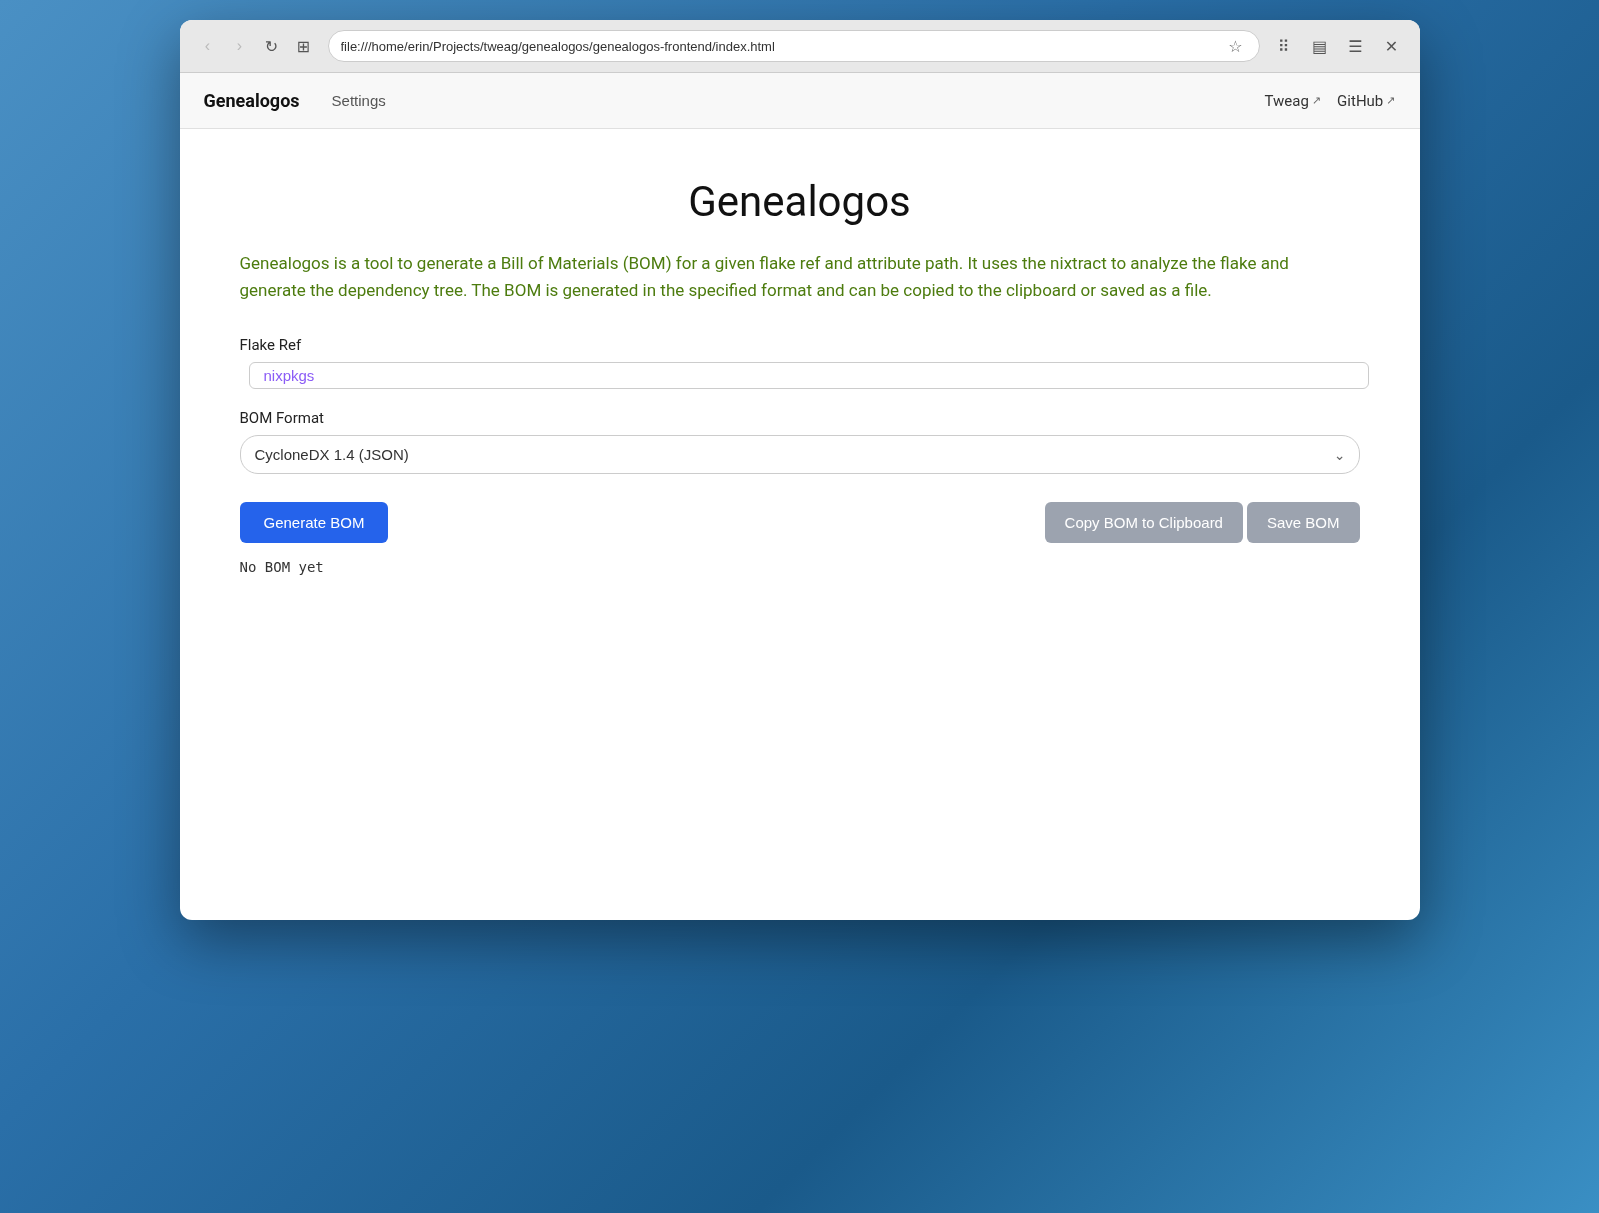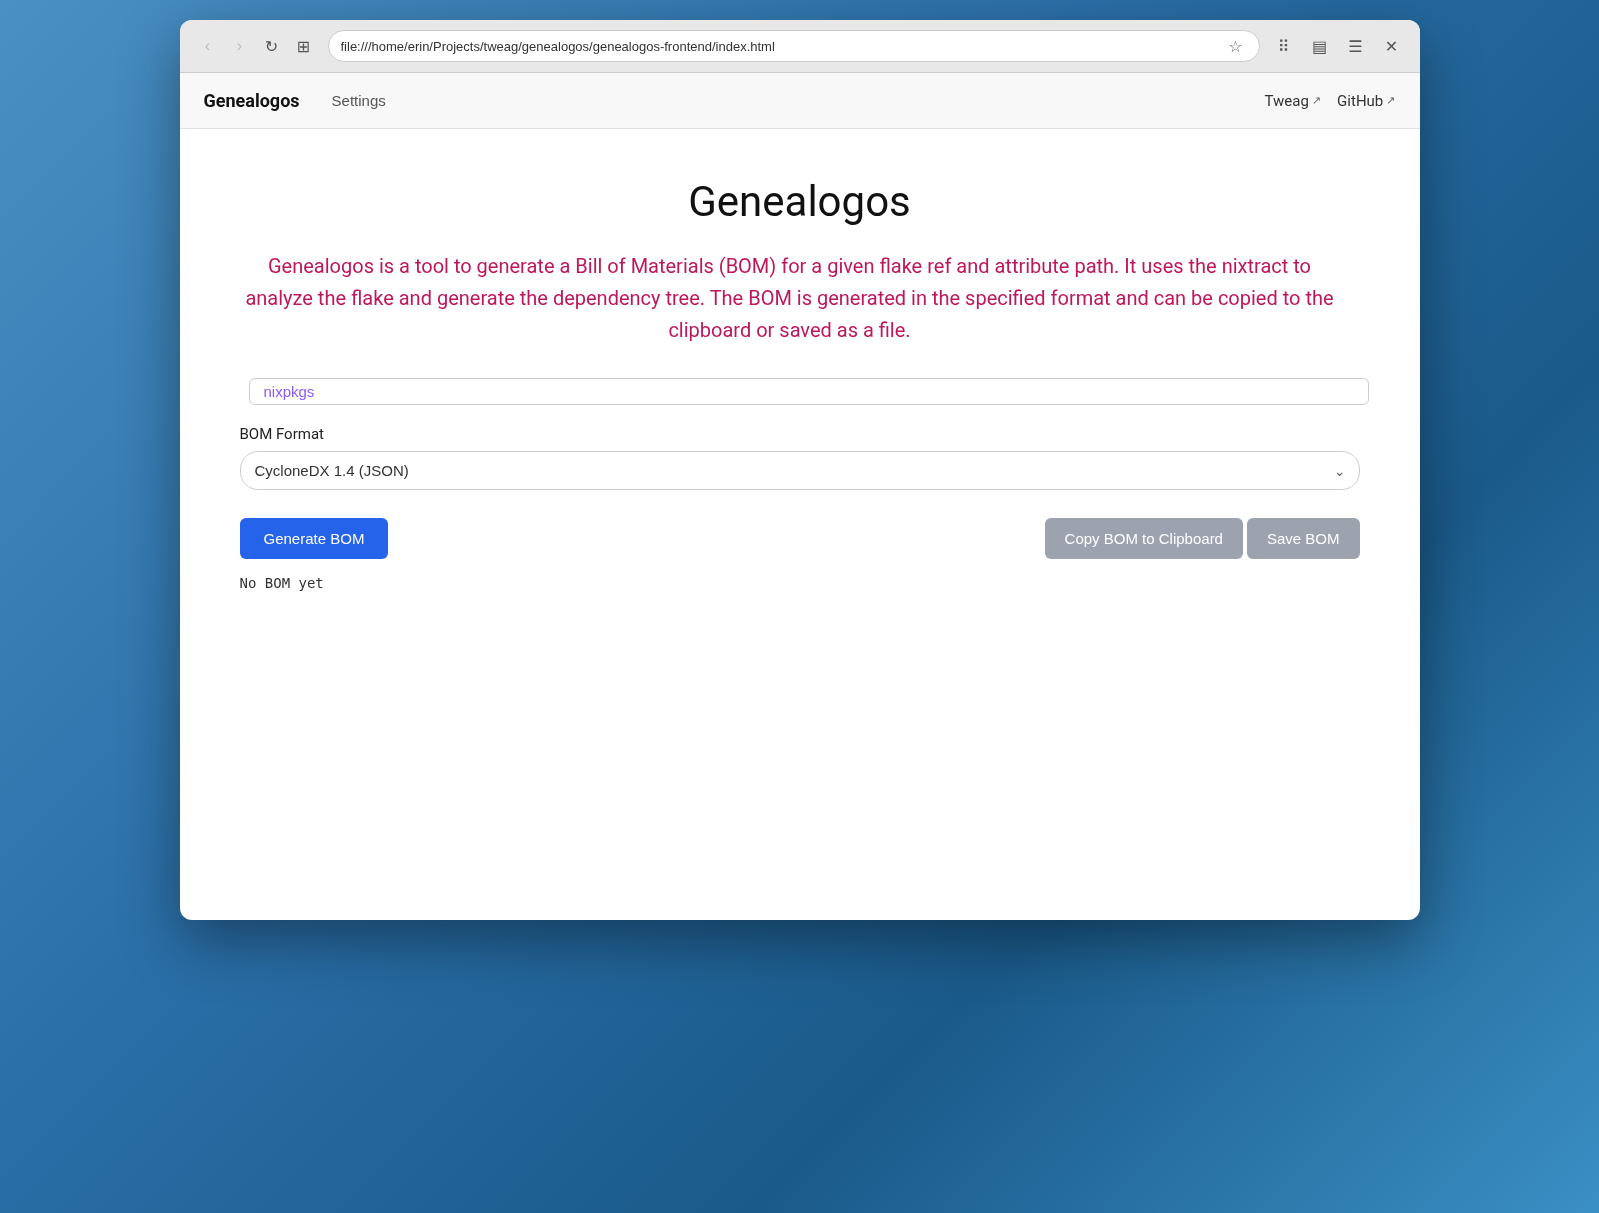--- a/index.html
+++ b/index.html
@@ -163,26 +163,25 @@
 
     .page-title {
       text-align: center;
       font-size: 42px;
       font-weight: 400;
       color: #111;
       margin-bottom: 24px;
     }
 
     .page-description {
-      font-size: 20px;
-      color: #be185d;
+      font-size: 17px;
+      color: #4d7c0f;
       line-height: 1.6;
       margin-bottom: 32px;
       max-width: 1100px;
-      text-align: center;
     }
 
     .form-section {
       margin-bottom: 20px;
     }
 
     .form-label {
       display: block;
       font-size: 15px;
       color: #222;
@@ -312,20 +311,21 @@
     </div>
   </div>
 
   <div class="main-content">
 
     <h1 class="page-title">Genealogos</h1>
 
     <p class="page-description">Genealogos is a tool to generate a Bill of Materials (BOM) for a given flake ref and attribute path. It uses the nixtract to analyze the flake and generate the dependency tree. The BOM is generated in the specified format and can be copied to the clipboard or saved as a file.</p>
 
     <div class="form-section">
+      <label class="form-label">Flake Ref</label>
       <input class="form-input" type="text" value="nixpkgs" style="">
     </div>
 
 
     <div class="form-section">
       <label class="form-label">BOM Format</label>
       <div class="form-select-wrapper">
         <select class="form-select">
           <option>CycloneDX 1.4 (JSON)</option>
           <option>CycloneDX 1.4 (XML)</option>

